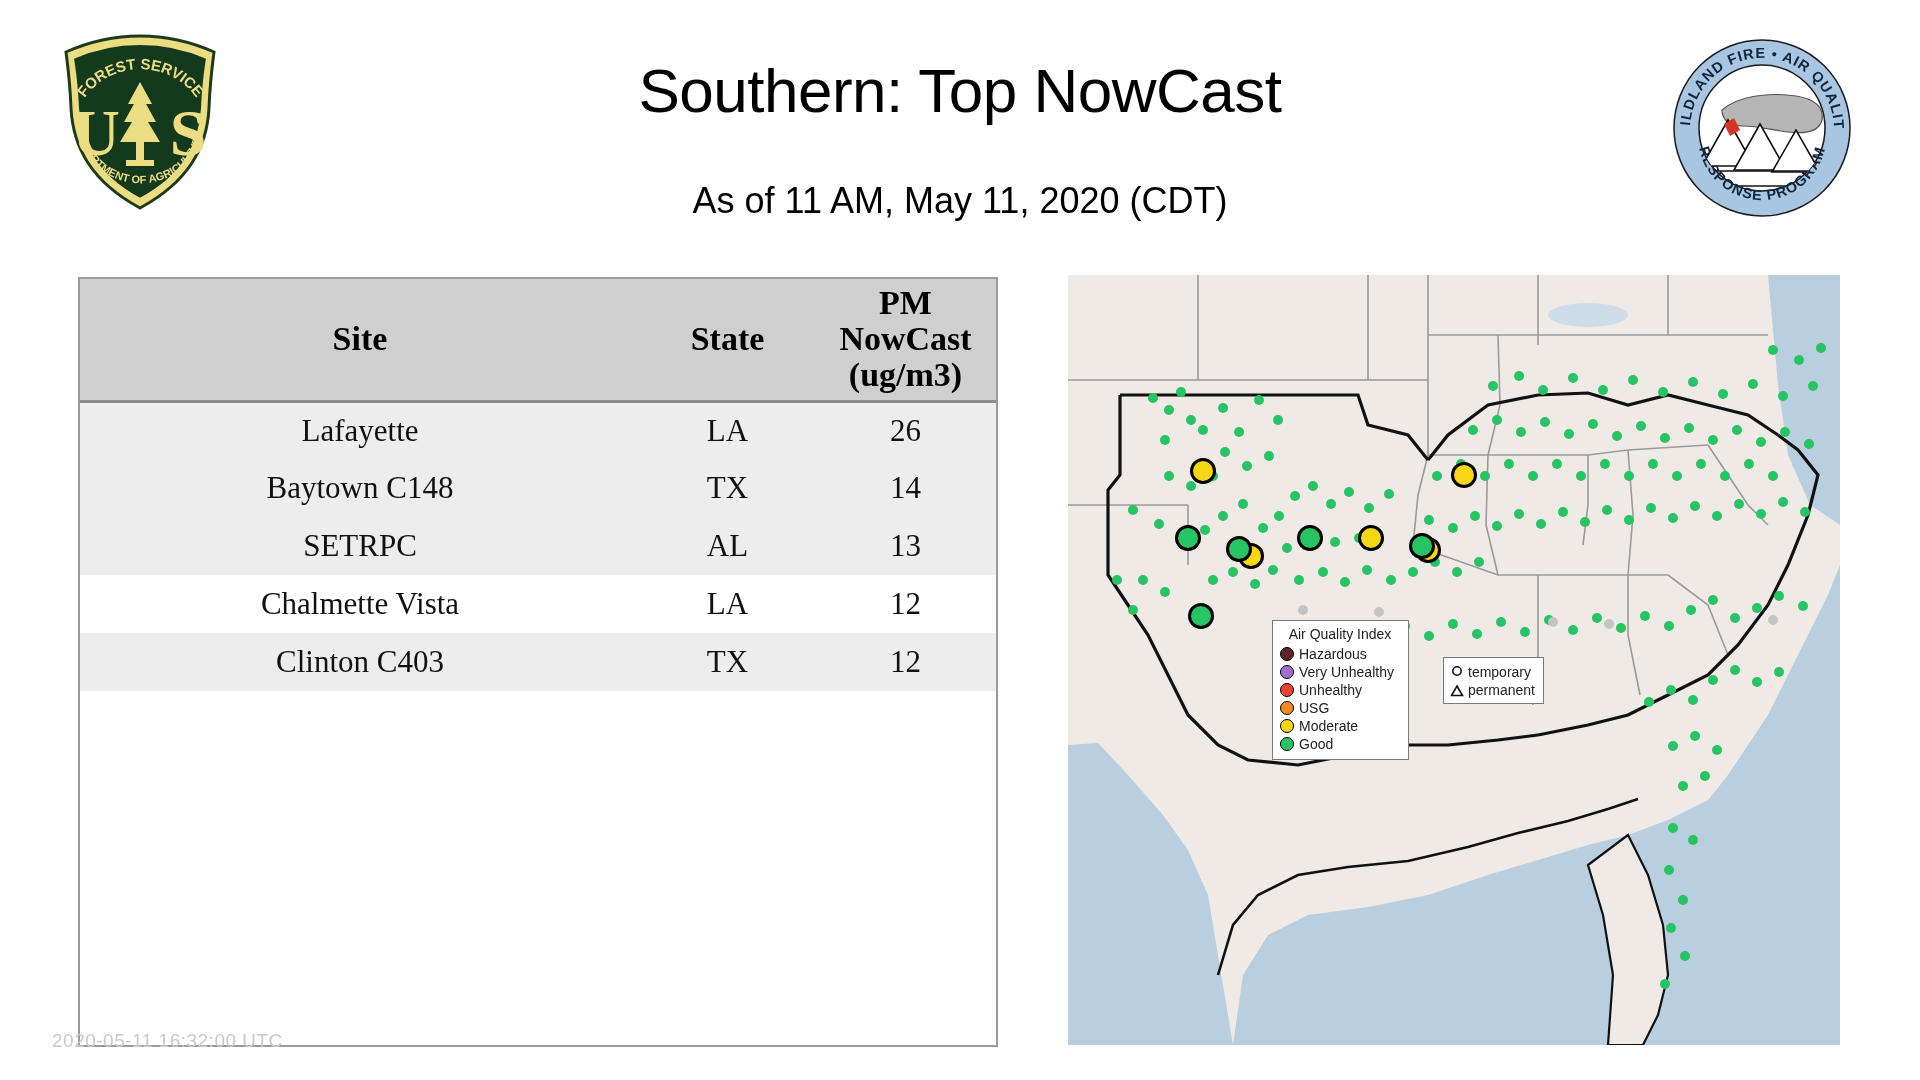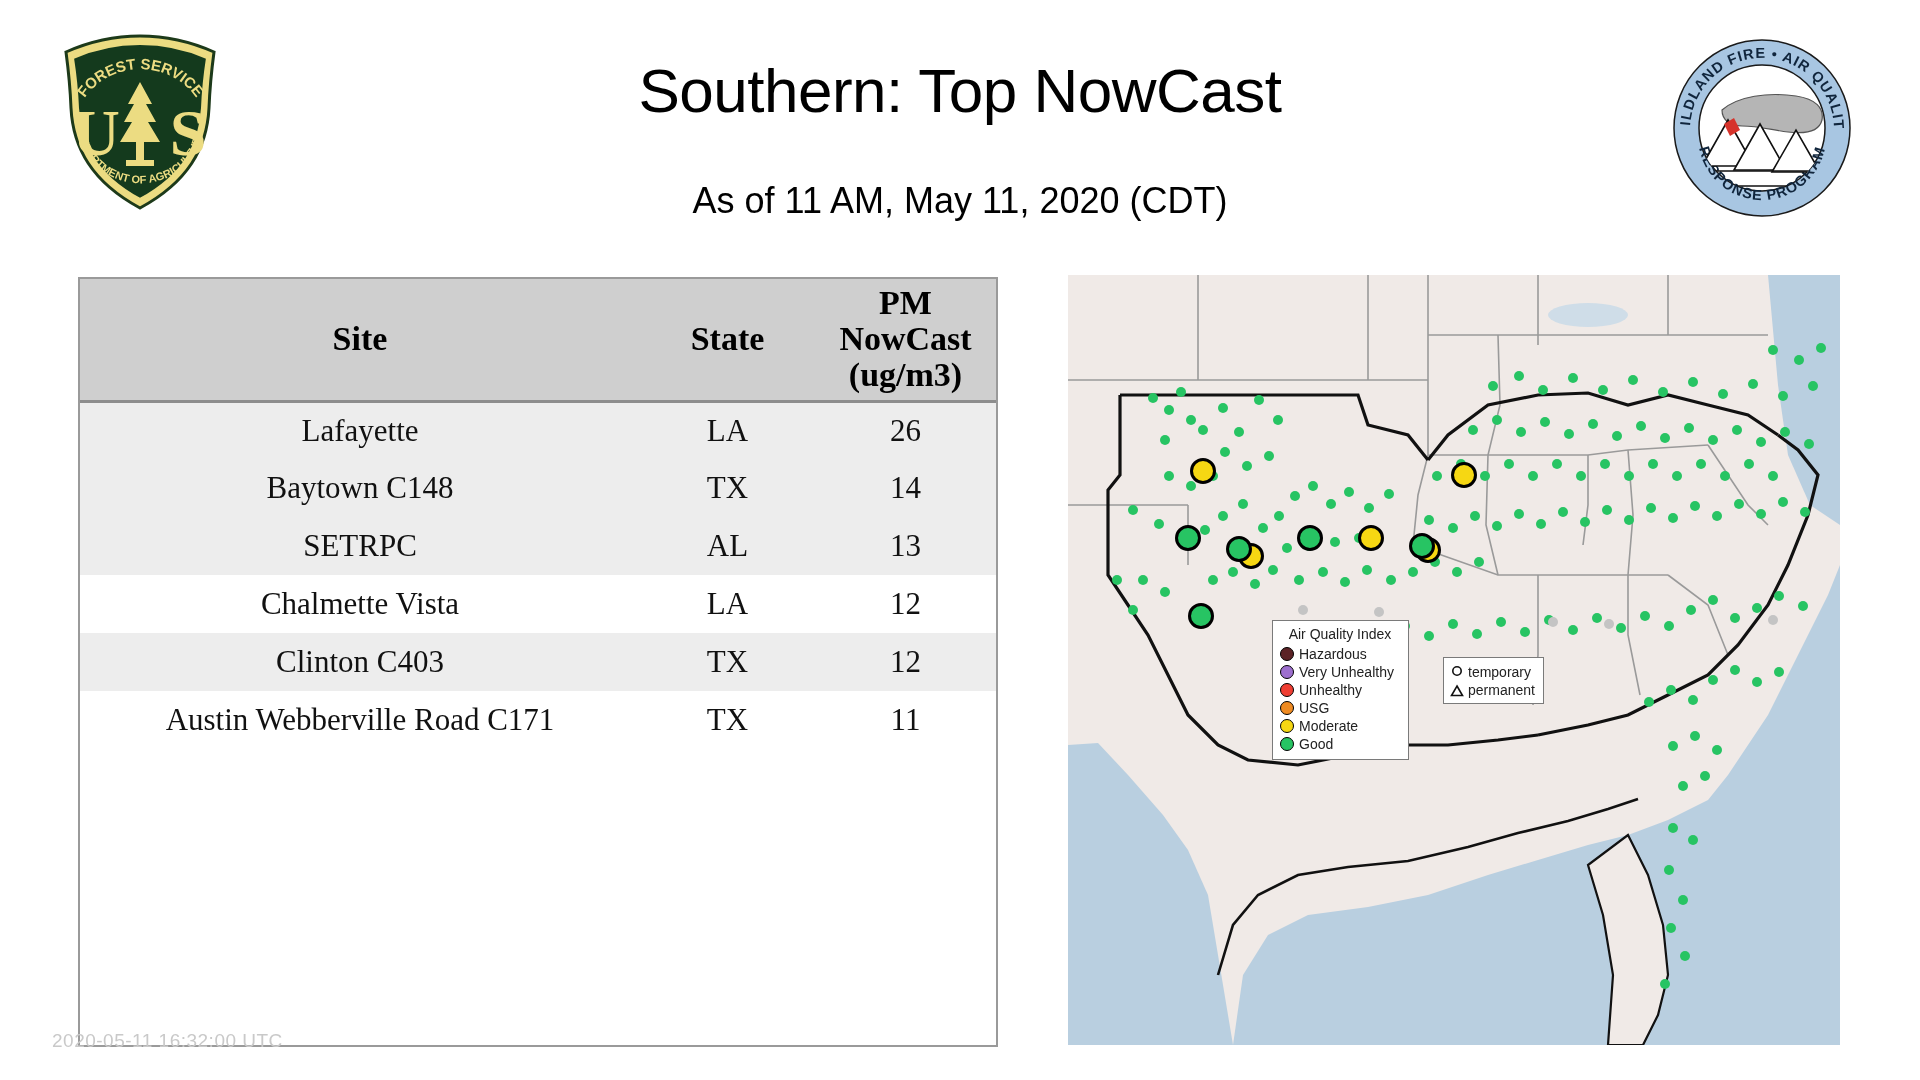--- a/index.html
+++ b/index.html
@@ -205,25 +205,20 @@
           </tr>
           <tr class="even">
             <td>Chalmette Vista</td>
             <td>LA</td>
             <td>12</td>
           </tr>
           <tr class="odd">
             <td>Clinton C403</td>
             <td>TX</td>
             <td>12</td>
-          </tr>
-          <tr class="even">
-            <td>Austin Webberville Road C171</td>
-            <td>TX</td>
-            <td>11</td>
           </tr>
         </tbody>
     </table>
   </div>
 
   <div class="footer-stamp">2020-05-11 16:32:00 UTC</div>
 
   <div class="map">
     <div class="map-land"></div>
 

